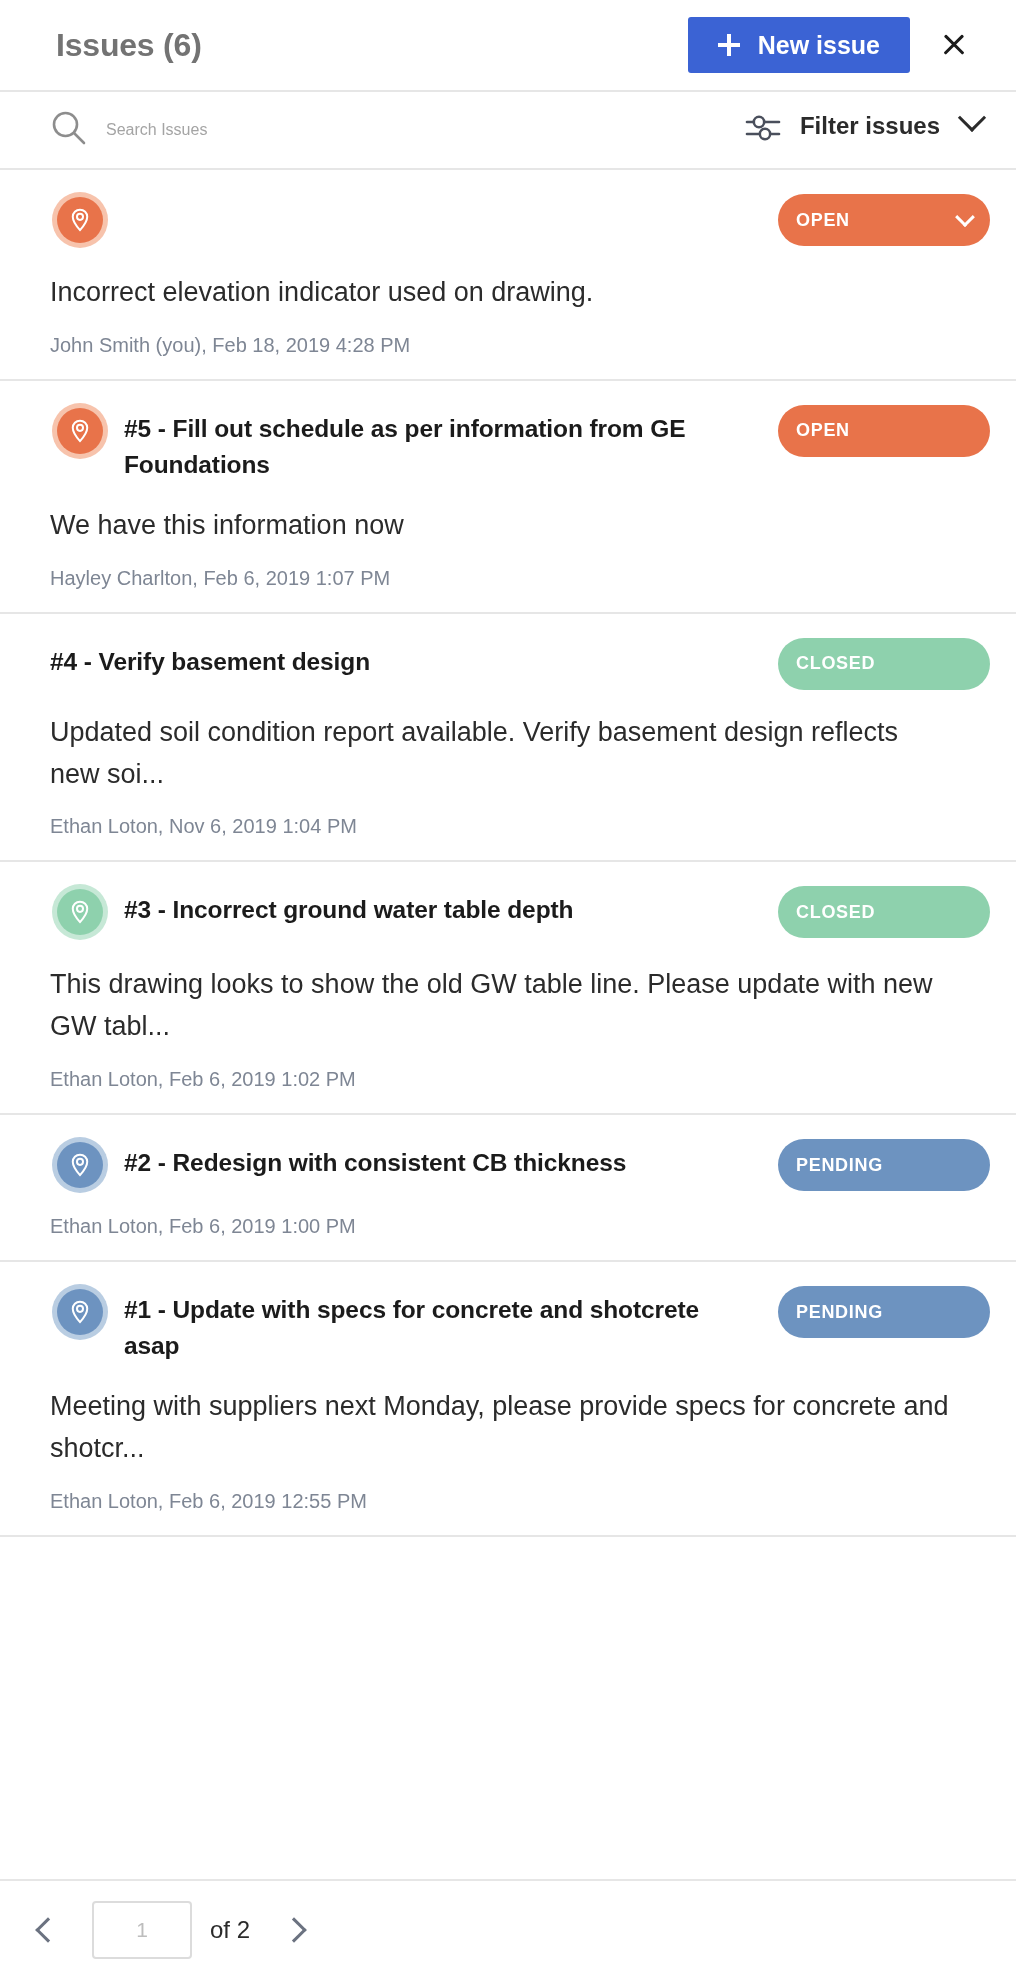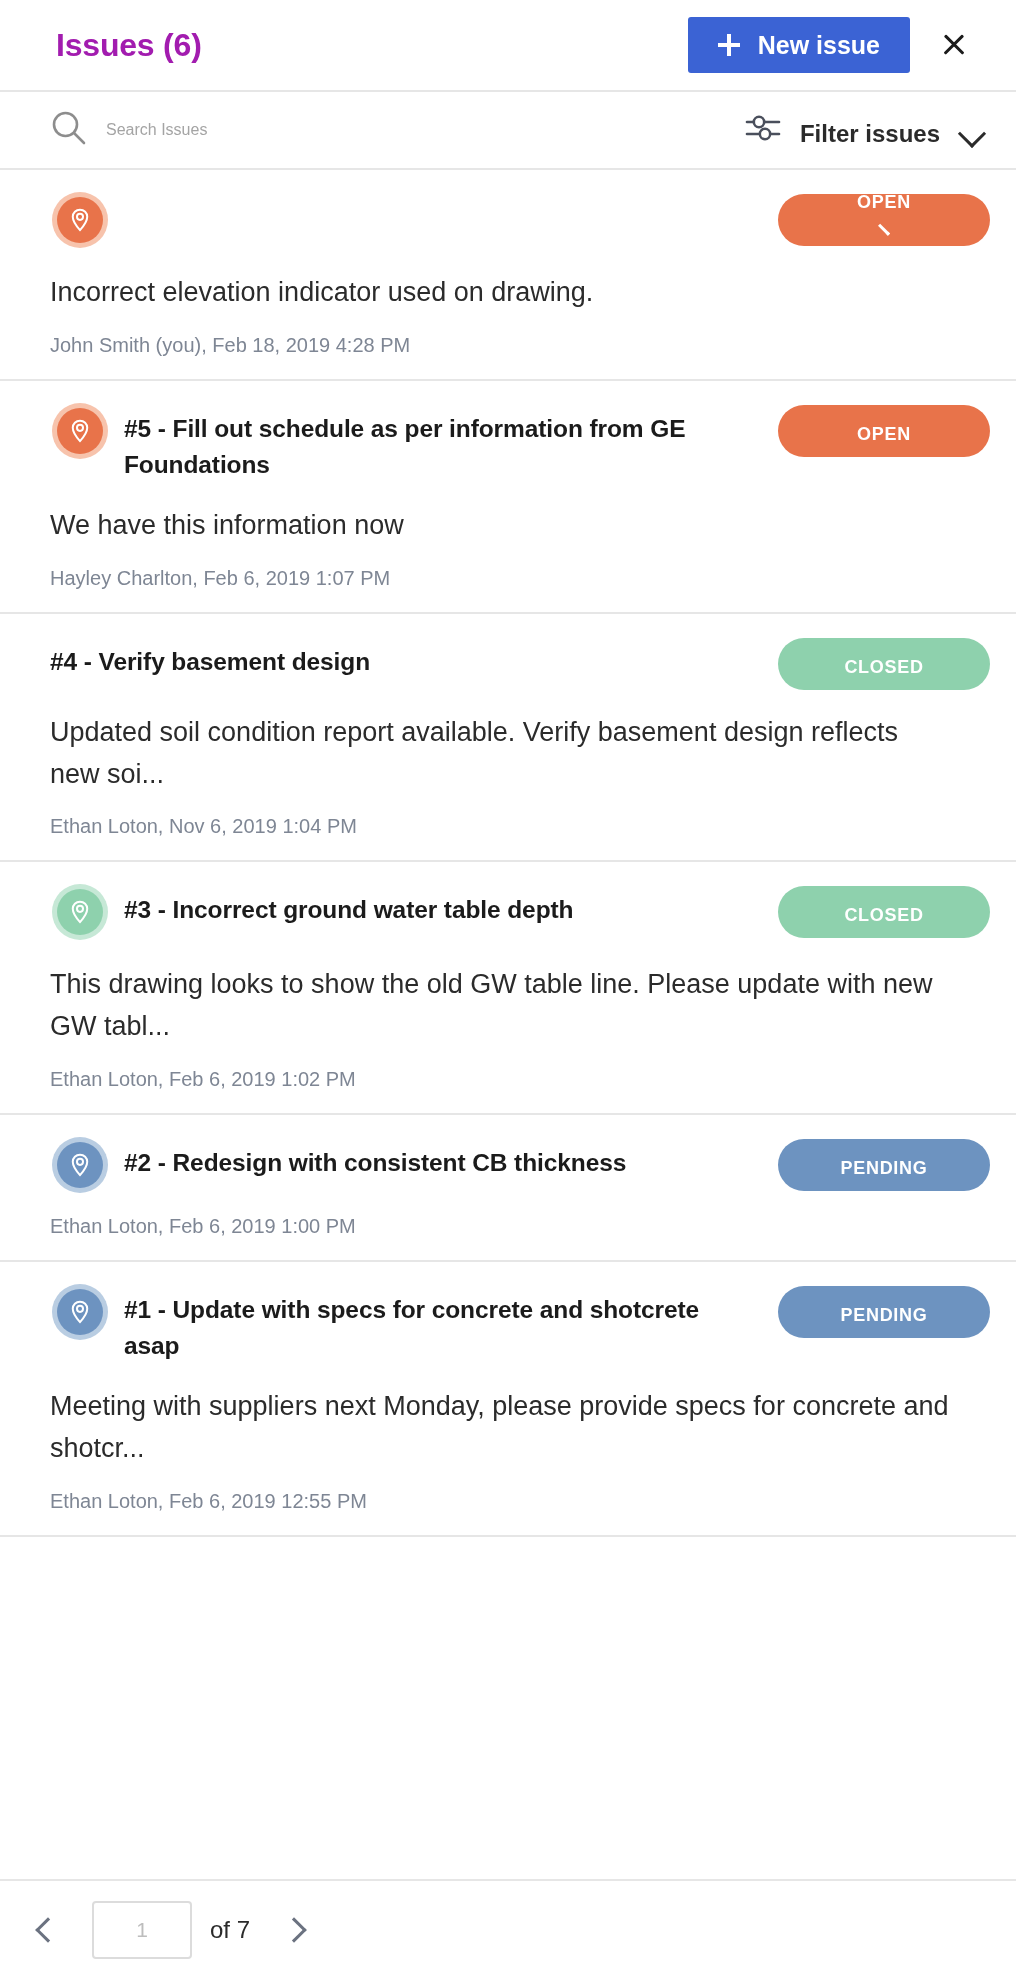--- a/index.html
+++ b/index.html
@@ -24,21 +24,21 @@
     height: 92px;
     flex: 0 0 92px;
     display: flex;
     align-items: center;
     padding: 0 36px 0 56px;
     border-bottom: 2px solid #e6e6e6;
   }
   .header-title {
     font-size: 32px;
     font-weight: bold;
-    color: #a21caf;
+    color: #737373;
     letter-spacing: -0.2px;
   }
   .header-spacer { flex: 1 1 auto; }
   .new-issue-btn {
     display: flex;
     align-items: center;
     justify-content: center;
     gap: 18px;
     background: #3b63d4;
     color: #ffffff;
@@ -111,21 +111,21 @@
     outline: none;
     font-size: 16px;
     font-family: "Liberation Sans", sans-serif;
     color: #3c3c3c;
     background: transparent;
     height: 40px;
   }
   .search-input::placeholder { color: #a4a4a4; }
   .filter-group {
     display: flex;
-    align-items: flex-end;
+    align-items: flex-start;
     gap: 16px;
     cursor: pointer;
     padding-right: 6px;
   }
   .filter-label {
     font-size: 24px;
     font-weight: bold;
     color: #2b2b2b;
     white-space: nowrap;
   }
@@ -198,31 +198,30 @@
     align-items: flex-start;
     padding-top: 2px;
     margin-left: auto;
   }
   .badge {
     min-width: 212px;
     height: 52px;
     border-radius: 26px;
     display: flex;
     align-items: center;
-    justify-content: flex-end;
+    justify-content: space-between;
     gap: 18px;
     color: #ffffff;
     font-size: 18px;
     font-weight: bold;
     letter-spacing: 0.7px;
     border: none;
     cursor: pointer;
     font-family: "Liberation Sans", sans-serif;
-    padding: 12px 18px;
-    flex-direction: column;
+    padding: 0 18px;
   }
   .badge-chev {
     width: 14px;
     height: 14px;
     border-right: 3px solid #ffffff;
     border-bottom: 3px solid #ffffff;
     transform: rotate(45deg) translate(-2px,-2px);
   }
   .issue-desc {
     font-size: 27px;
@@ -446,19 +445,19 @@
         <div class="issue-desc">Meeting with suppliers next Monday, please provide specs for concrete and shotcr...</div>
         <div class="issue-meta">Ethan Loton,  Feb 6, 2019 12:55 PM</div>
       </div>
     </div>
 
   <div class="footer">
     <button class="pager-btn">
       <span class="chev-left"></span>
     </button>
     <input class="page-input" type="text" placeholder="1" style="">
-    <span class="page-of">of 7</span>
+    <span class="page-of">of 2</span>
     <button class="pager-btn">
       <span class="chev-right"></span>
     </button>
   </div>
 
 </div>
 
 </body></html>

